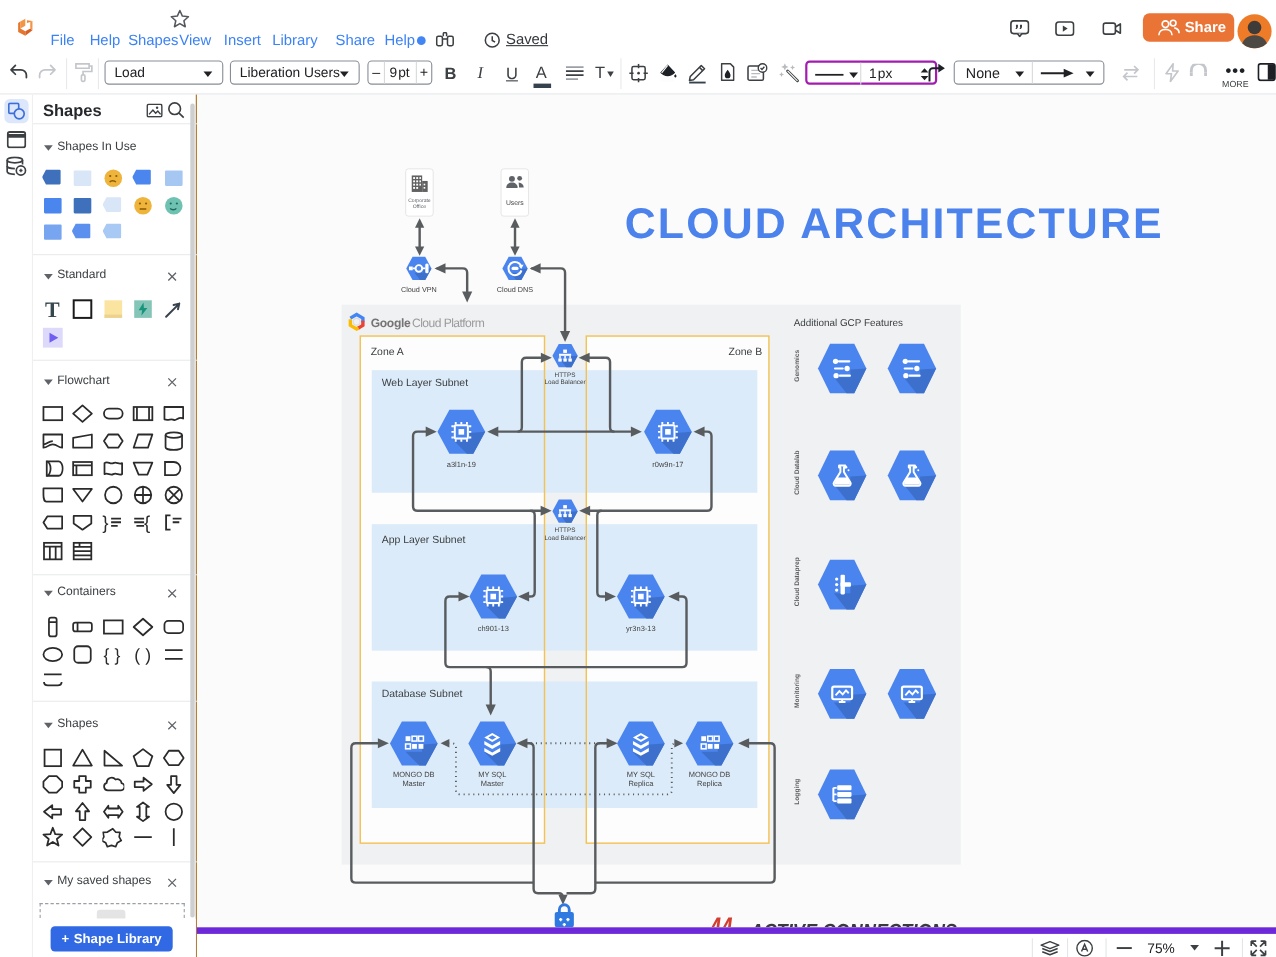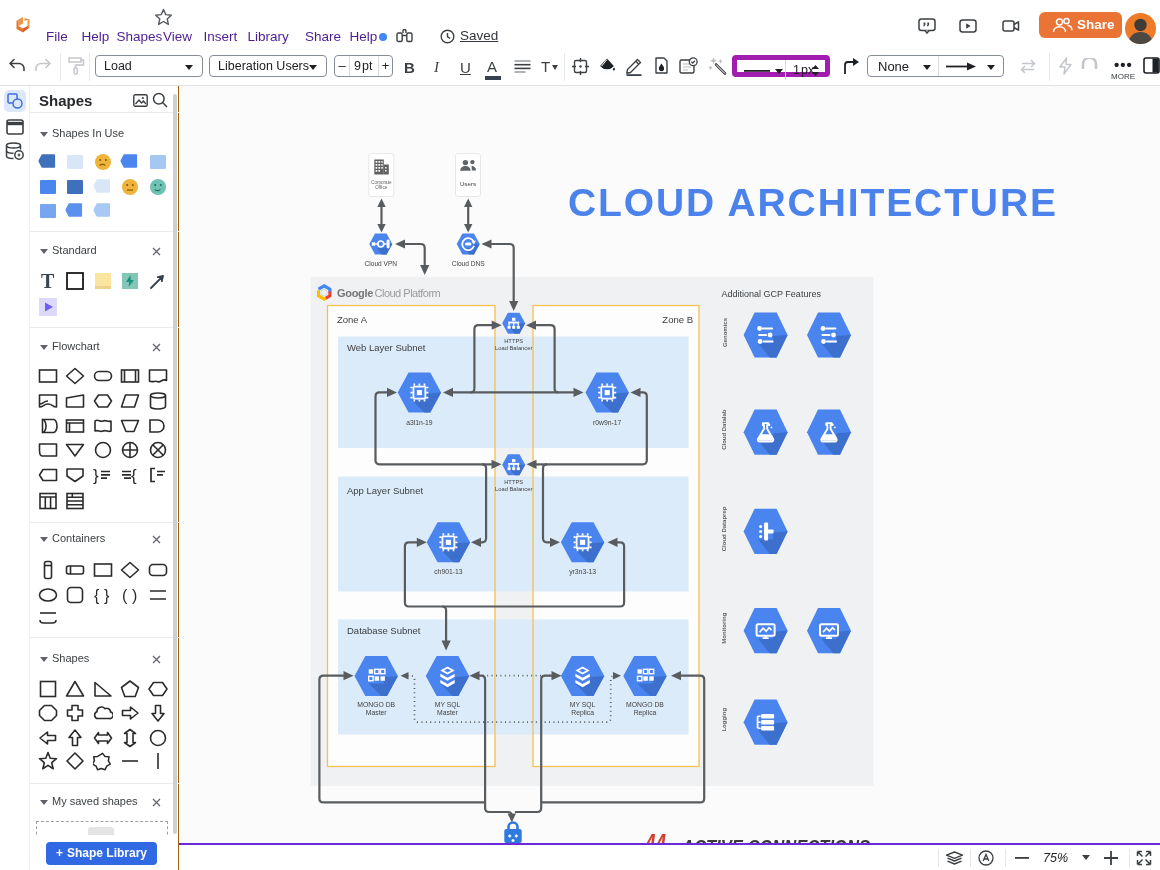--- a/index.html
+++ b/index.html
@@ -3,22 +3,22 @@
 <meta charset="utf-8">
 <style>
 * { margin:0; padding:0; box-sizing:border-box; }
 html,body { width:1160px; height:870px; overflow:hidden; font-family:"Liberation Sans", sans-serif; background:#fff; }
 .abs { position:absolute; }
 #menubar { position:absolute; left:0; top:0; width:1160px; height:48px; background:#fff; }
 #toolbar { position:absolute; left:0; top:48px; width:1160px; height:38px; background:#fff; border-bottom:1px solid #dfe1e3; }
 #rail { position:absolute; left:0; top:86px; width:30px; height:784px; background:#fff; border-right:1px solid #efefef; }
 #panel { position:absolute; left:30px; top:86px; width:149px; height:784px; background:#fff; border-right:1px solid #a16207; }
 #canvas { position:absolute; left:179px; top:86px; width:981px; height:757px; background:#fbfbfb; overflow:hidden; }
-#statusbar { position:absolute; left:179px; top:843px; width:981px; height:27px; background:#fff; border-top:2px solid #6d28d9;font-style:italic; }
-.menu { position:absolute; top:29px; font-size:13.5px; color:#4c1d95; }
+#statusbar { position:absolute; left:179px; top:843px; width:981px; height:27px; background:#fff; border-top:6px solid #6d28d9; }
+.menu { position:absolute; top:29px; font-size:13.5px; color:#3b82f6; }
 .sel { position:absolute; height:22px; top:7px; border:1px solid #878d96; border-radius:4px; background:#fff; font-size:12.5px; color:#202124; }
 .sel .txt { position:absolute; left:8px; top:3px; }
 .caret { position:absolute; width:0; height:0; border-left:4px solid transparent; border-right:4px solid transparent; border-top:5px solid #202124; }
 .tbtn { position:absolute; top:7px; }
 .vdiv { position:absolute; top:5px; height:28px; width:1px; background:#e8e9ea; }
 .sdiv { height:1px; background:#e9eaeb; margin:0; }
 .cell { position:absolute; width:20px; height:20px; }
 </style>
 </head>
 <body>
@@ -162,21 +162,21 @@
     </svg>
 <svg class="tbtn" style="left:708px;top:9px" width="19" height="19" viewBox="0 0 19 19">
       <path d="M8 7.5 L17 16.5" stroke="#3c4043" stroke-width="2.6" stroke-linecap="round"></path>
       <path d="M8 7.5 L17 16.5" stroke="#fff" stroke-width="1"></path>
       <g fill="#b9bcbf">
         <path d="M5.5 0.5 l1 2.3 2.3 1 -2.3 1 -1 2.3 -1-2.3 -2.3-1 2.3-1 z"></path>
         <path d="M12.5 2 l.7 1.6 1.6 .7 -1.6 .7 -.7 1.6 -.7-1.6 -1.6-.7 1.6-.7 z"></path>
         <path d="M2.5 8.5 l.7 1.6 1.6 .7 -1.6 .7 -.7 1.6 -.7-1.6 -1.6-.7 1.6-.7 z"></path>
       </g>
     </svg>
-<div class="abs" style="left:732px;top:7px;width:98px;height:22px;border:5px solid #a21caf;border-radius:4px;background:#fff">
+<div class="abs" style="left:732px;top:7px;width:120px;height:22px;border:2px solid #a21caf;border-radius:4px;background:#fff">
 <svg class="abs" style="left:7px;top:10px" width="26" height="2">
         <rect width="26" height="1.8" fill="#202124"></rect>
       </svg>
 <span class="caret" style="left:38px;top:9px"></span>
 <div class="abs" style="left:48px;top:0;width:1px;height:20px;background:#d7d9db"></div>
 <span class="abs" style="left:56px;top:3px;font-size:12.5px;color:#202124">1 px</span>
 <svg class="abs" style="right:5px;top:4px" width="9" height="13" viewBox="0 0 9 13">
         <path d="M1 5 L4.5 1 L8 5 Z M1 8 L4.5 12 L8 8 Z" fill="#202124"></path>
       </svg>
 </div>

